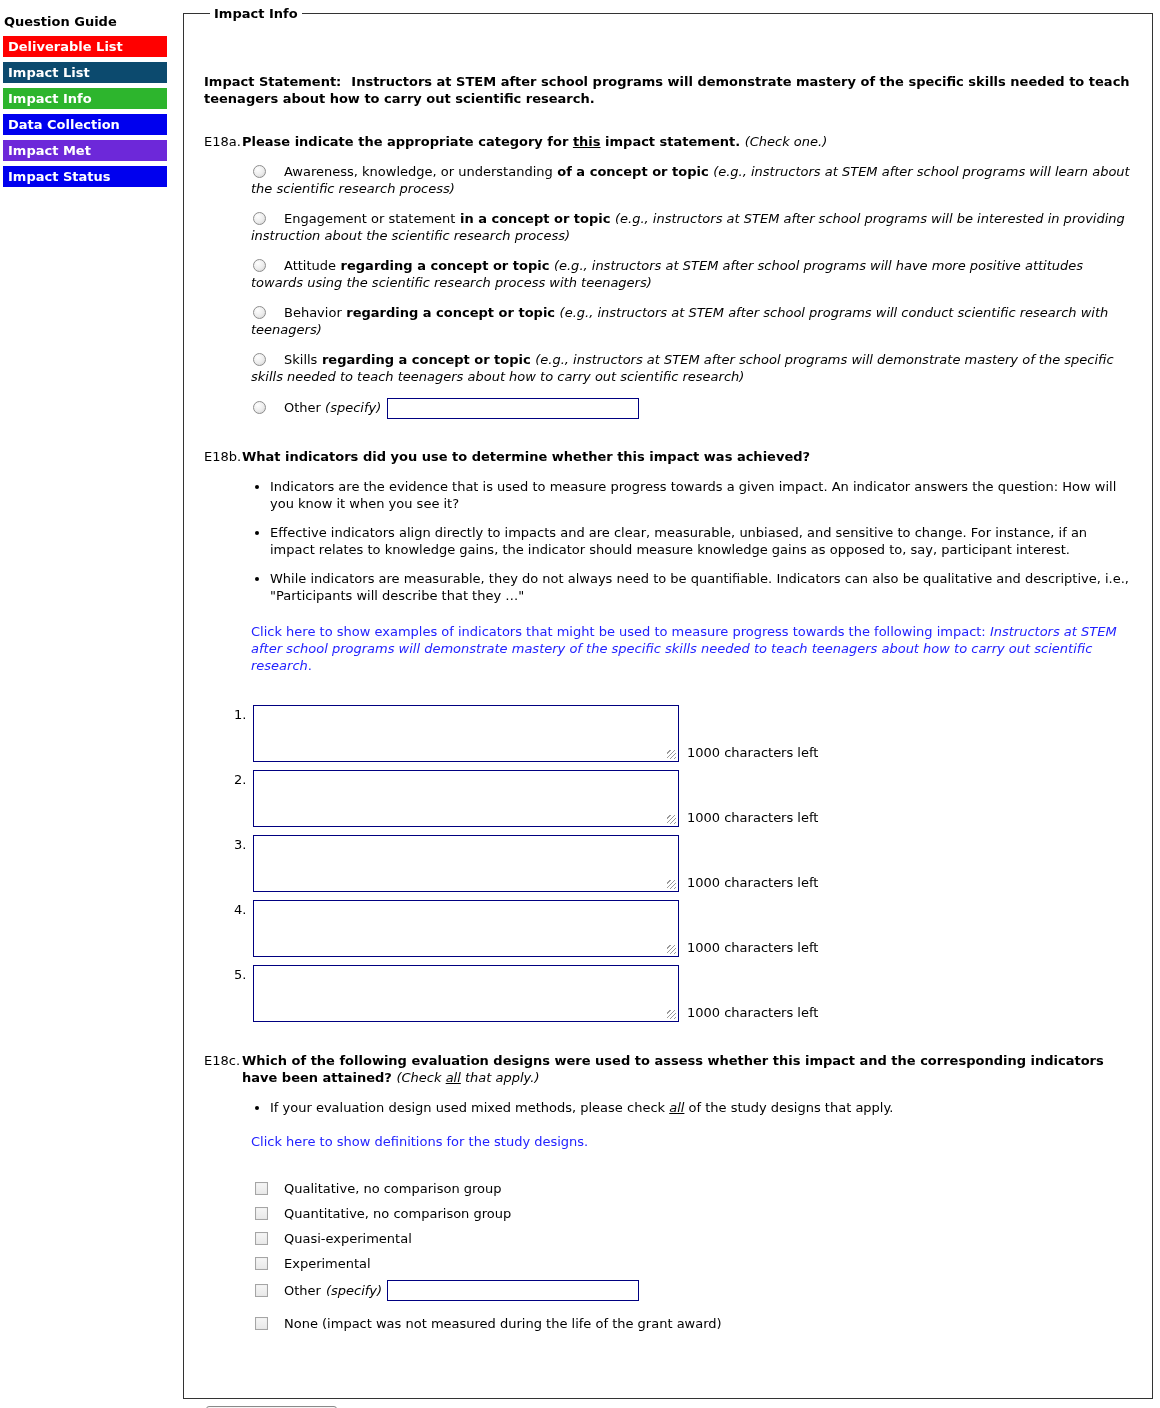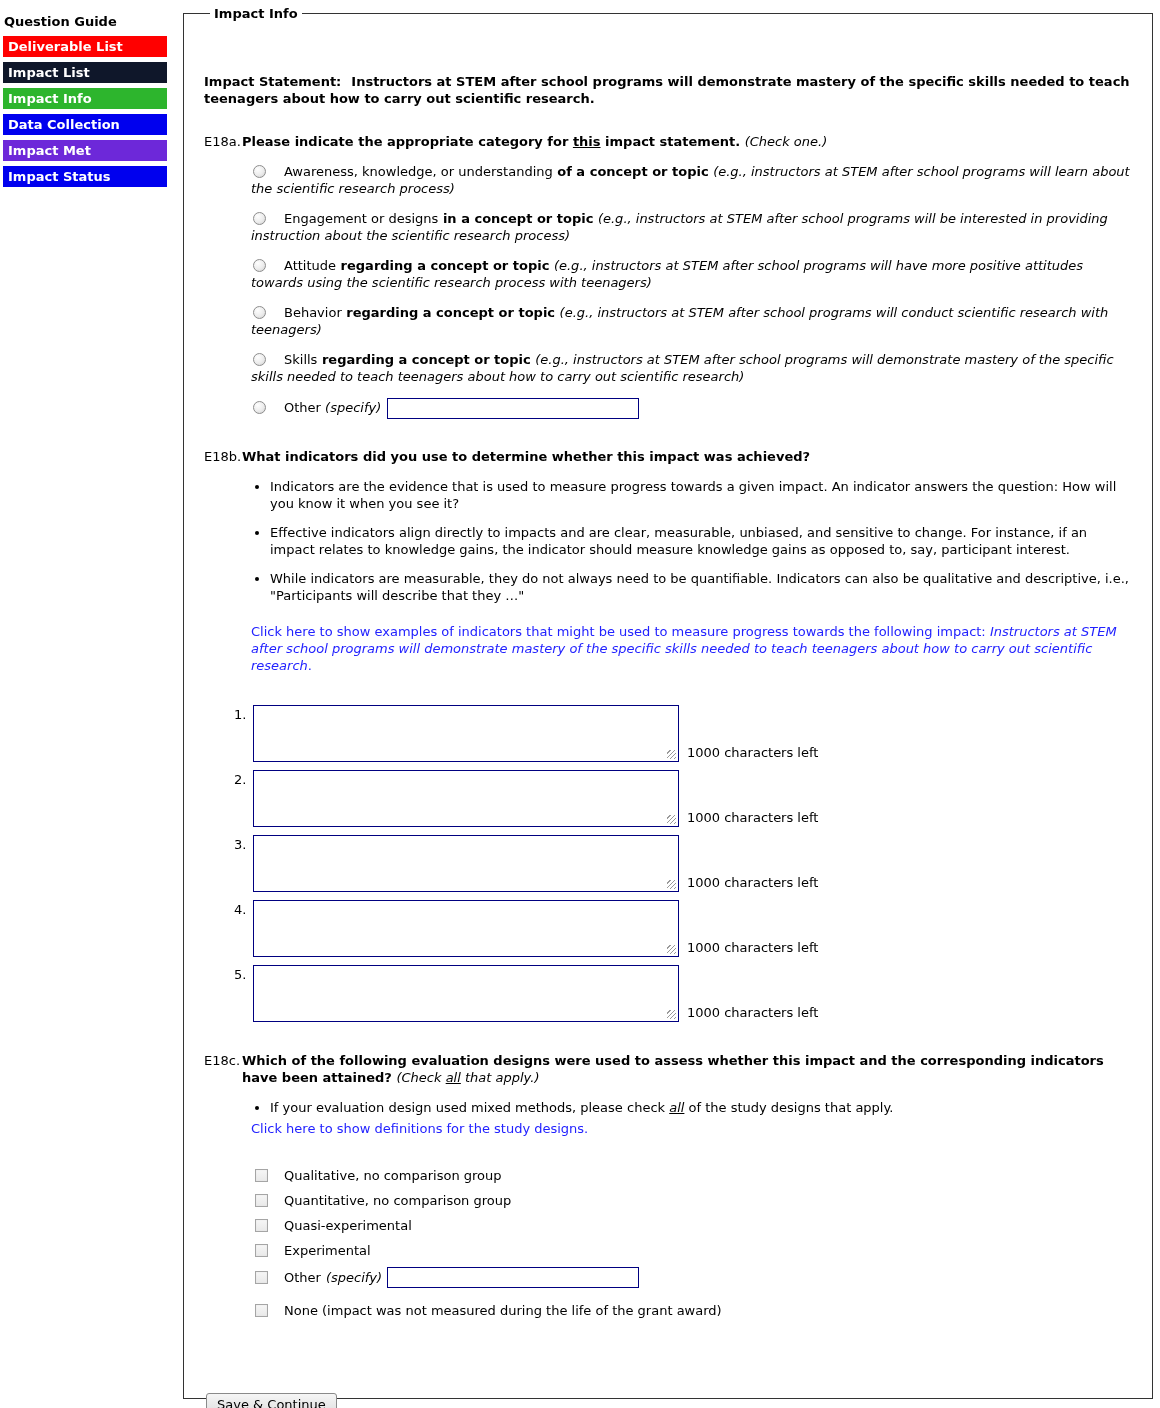--- a/index.html
+++ b/index.html
@@ -47,21 +47,21 @@
     width:252px; height:21px; border:1px solid #000080; background:#fff;
     font-family:inherit; font-size:13px; padding:1px 3px; vertical-align:middle;
   }
   .option .textinput { margin-left:6px; }
   
   ul.bullets { margin:13px 0 0 0; padding-left:66px; }
   ul.bullets li { margin-top:12px; line-height:17px; }
   ul.bullets li:first-child { margin-top:0; }
   
   .linkpara { color:#2222FF; margin:19px 0 0 47px; line-height:17px; cursor:pointer; width:881px; }
-  .linkpara-defs { margin-top:4px; }
+  .linkpara-defs { margin-top:17px; }
   
   .indicators { margin-top:31px; }
   .ind-row { display:flex; align-items:flex-start; margin:0 0 8px 30px; }
   .ind-num { width:19px; padding-top:2px; line-height:16px; }
   textarea.ind {
     width:426px; height:57px; border:1px solid #000080; resize:none;
     font-family:inherit; font-size:13px; padding:2px 4px; background:#fff;
     background-image:repeating-linear-gradient(135deg, rgba(0,0,0,0) 0 2px, #9a9a9a 2px 3px);
     background-size:9px 9px; background-position:right 2px bottom 2px; background-repeat:no-repeat;
   }
@@ -84,21 +84,21 @@
     padding:3px 10px 4px 10px; border:1px solid #8a8a8a; border-radius:3px;
     background:linear-gradient(#f6f6f6, #dcdcdc); cursor:pointer;
   }
 </style>
 </head>
 <body>
 
 <div class="sidebar">
   <div class="sidebar-title">Question Guide</div>
   <div class="nav-item" style="background-color: rgb(255, 0, 0);">Deliverable List</div>
-  <div class="nav-item" style="background-color: #0f172a;">Impact List</div>
+  <div class="nav-item" style="background-color: #0c4a6e;">Impact List</div>
   <div class="nav-item" style="background-color: rgb(45, 181, 45);">Impact Info</div>
   <div class="nav-item" style="background-color: rgb(0, 0, 238);">Data Collection</div>
   <div class="nav-item" style="background-color: #6d28d9;">Impact Met</div>
   <div class="nav-item" style="background-color: rgb(0, 0, 238);">Impact Status</div>
 </div>
 
 <fieldset class="main">
   <legend>Impact Info</legend>
 
   <p class="statement"><span class="stmt-label">Impact Statement:</span><span>Instructors at STEM after school programs will demonstrate mastery of the specific skills needed to teach teenagers about how to carry out scientific research.</span></p>
@@ -106,21 +106,21 @@
   
   <div class="q q-e18a">
     <span class="qnum">E18a.</span><span class="b">Please indicate the appropriate category for </span><span class="b u">this</span><span class="b"> impact statement. </span><span class="note">(Check one.)</span>
   </div>
 
   <div class="options">
     <div class="option">
       <input type="radio" name="e18a" class="radio" style=""><span class="lead">Awareness, knowledge, or understanding</span><span class="b"> of a concept or topic </span><span class="it">(e.g., instructors at STEM after school programs will learn about the scientific research process)</span>
     </div>
     <div class="option">
-      <input type="radio" name="e18a" class="radio" style=""><span class="lead">Engagement or designs</span><span class="b"> in a concept or topic </span><span class="it">(e.g., instructors at STEM after school programs will be interested in providing instruction about the scientific research process)</span>
+      <input type="radio" name="e18a" class="radio" style=""><span class="lead">Engagement or statement</span><span class="b"> in a concept or topic </span><span class="it">(e.g., instructors at STEM after school programs will be interested in providing instruction about the scientific research process)</span>
     </div>
     <div class="option">
       <input type="radio" name="e18a" class="radio" style=""><span class="lead">Attitude</span><span class="b"> regarding a concept or topic </span><span class="it">(e.g., instructors at STEM after school programs will have more positive attitudes towards using the scientific research process with teenagers)</span>
     </div>
     <div class="option">
       <input type="radio" name="e18a" class="radio" style=""><span class="lead">Behavior</span><span class="b"> regarding a concept or topic </span><span class="it">(e.g., instructors at STEM after school programs will conduct scientific research with teenagers)</span>
     </div>
     <div class="option">
       <input type="radio" name="e18a" class="radio" style=""><span class="lead">Skills</span><span class="b"> regarding a concept or topic </span><span class="it">(e.g., instructors at STEM after school programs will demonstrate mastery of the specific skills needed to teach teenagers about how to carry out scientific research)</span>
     </div>

